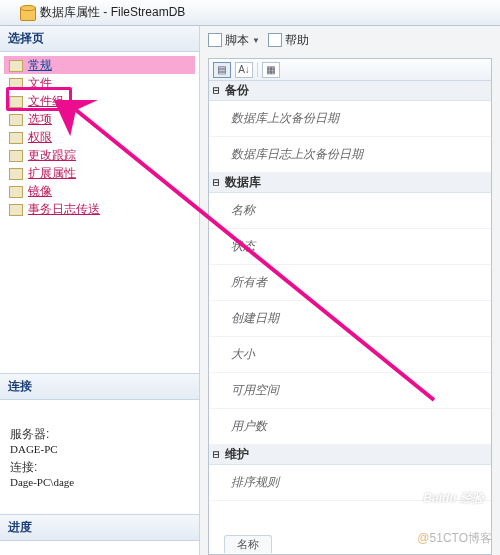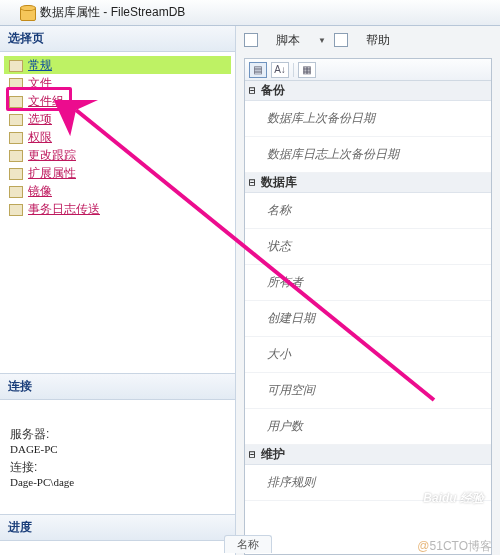--- a/index.html
+++ b/index.html
@@ -6,25 +6,25 @@
 body { width: 500px; height: 555px; background: #fff; overflow: hidden; position: relative; }
 
 
 .titlebar { height: 26px; background: linear-gradient(#fdfefe,#e8edf3); border-bottom: 1px solid #b7c6d8; display: flex; align-items: center; padding: 0 20px; color: #222; }
 .titlebar .db-icon { width: 14px; height: 16px; margin-right: 6px; display: inline-block; position: relative; }
 .db-icon::before { content:""; position:absolute; width:14px; height:12px; top:2px; background:#f6c65a; border:1px solid #c28a1a; border-radius:2px; }
 .db-icon::after { content:""; position:absolute; width:14px; height:4px; top:0; background:#f6c65a; border:1px solid #c28a1a; border-radius:50%/60%; }
 
 
 .main { display:flex; height:529px; }
-.sidebar { width:236px; border-right:1px solid #c9d5e3; display:flex; flex-direction:column; }
+.sidebar { width:200px; border-right:1px solid #c9d5e3; display:flex; flex-direction:column; }
 .panel-header { background:linear-gradient(#f4f7fb,#e3ebf4); border-bottom:1px solid #c9d5e3; padding:4px 8px; color:#1a3e7a; font-weight:bold; }
 .nav { padding:4px 4px; flex:0 0 auto; }
 .nav-item { display:flex; align-items:center; height:18px; padding:1px 4px; color:#333; cursor:pointer; position:relative; }
-.nav-item.selected { background:#bef264; color:#10335f; }
+.nav-item.selected { background:#f9a8d4; color:#10335f; }
 .nav-item .mini-icon { width:16px; height:14px; display:inline-block; margin-right:4px; position:relative; }
 .mini-icon::before { content:""; position:absolute; width:12px; height:10px; top:2px; left:1px; background:#efe6c6; border:1px solid #bca659; }
 .nav-item .label { text-decoration: underline; color:#be185d; }
 .nav-item.selected .label { color:#0b4a9d; }
 
 
 .highlight { position:absolute; left:6px; top:87px; width:66px; height:24px; border:3px solid #ec0c8e; border-radius:2px; z-index:5; pointer-events:none; }
 
 
 .arrow-svg { position:absolute; left:34px; top:100px; width:430px; height:320px; z-index:6; pointer-events:none; }
@@ -38,39 +38,39 @@
 .conn-link { display:flex; align-items:center; margin-top:8px; }
 .conn-link .mini-icon { margin-right:4px; }
 .conn-link a { color:#0b4a9d; text-decoration:underline; cursor:pointer; }
 
 
 .prog-box { border-top:1px solid #c9d5e3; }
 
 
 .content { flex:1; display:flex; flex-direction:column; background:#f2f4f6; }
 .toolbar { height:28px; display:flex; align-items:center; padding:0 8px; gap:8px; background:#f2f4f6; }
-.tbtn { display:flex; align-items:center; color:#333; cursor:pointer; gap:18px; }
+.tbtn { display:flex; align-items:center; color:#333; cursor:pointer; gap:3px; }
 .tbtn .ticon { width:14px; height:14px; display:inline-block; border:1px solid #8a9eb4; background:#fff; }
 .dropdown-caret { font-size:8px; color:#555; }
 
 .grid-wrap { margin:4px 8px 0 8px; border:1px solid #b8c4d2; background:#fff; flex:1; overflow:hidden; }
 .grid-toolbar { height:22px; border-bottom:1px solid #cfd8e2; display:flex; align-items:center; padding:0 4px; gap:4px; background:linear-gradient(#fcfdfe,#eef2f7); }
 .gt-btn { width:18px; height:16px; border:1px solid #b8c4d2; background:#fff; display:flex; align-items:center; justify-content:center; font-size:10px; color:#556; cursor:pointer; }
 .gt-btn.active { background:#e6eef8; border-color:#6f93bf; }
 .gt-divider { width:1px; height:14px; background:#cfd8e2; }
 
 .cat-row { display:flex; align-items:center; height:20px; background:#eef1f5; border-bottom:1px solid #dde3eb; padding-left:4px; font-weight:bold; color:#333; }
 .cat-row .exp { width:12px; font-family:monospace; font-size:11px; cursor:pointer; }
 .prop-row { display:flex; height:36px; border-bottom:1px solid #f0f2f5; color:#666;font-style:italic; }
 .prop-name { width:160px; padding-left:22px; display:flex; align-items:center; }
 .prop-val { flex:1; }
 
 
 .wm1 { position:absolute; right:16px; bottom:48px; color:#fff; opacity:0.65; font-size:12px; font-style:italic; font-weight:bold; pointer-events:none; text-shadow:0 0 2px #888; }
-.wm2 { position:absolute; right:8px; bottom:0; color:#999; opacity:0.7; font-size:11px; pointer-events:none; }
+.wm2 { position:absolute; right:8px; bottom:8px; color:#999; opacity:0.7; font-size:11px; pointer-events:none; }
 .wm2 .at { color:#d94; }
 
 
 .bottom-tab { position:absolute; left:224px; bottom:2px; height:18px; padding:0 12px; border:1px solid #c9d5e3; border-bottom:none; background:#f7f9fb; color:#555; font-size:11px; display:flex; align-items:center; border-radius:3px 3px 0 0; }
 </style>
 </head>
 <body>
 
 <div class="titlebar">
   <span class="db-icon"></span>

